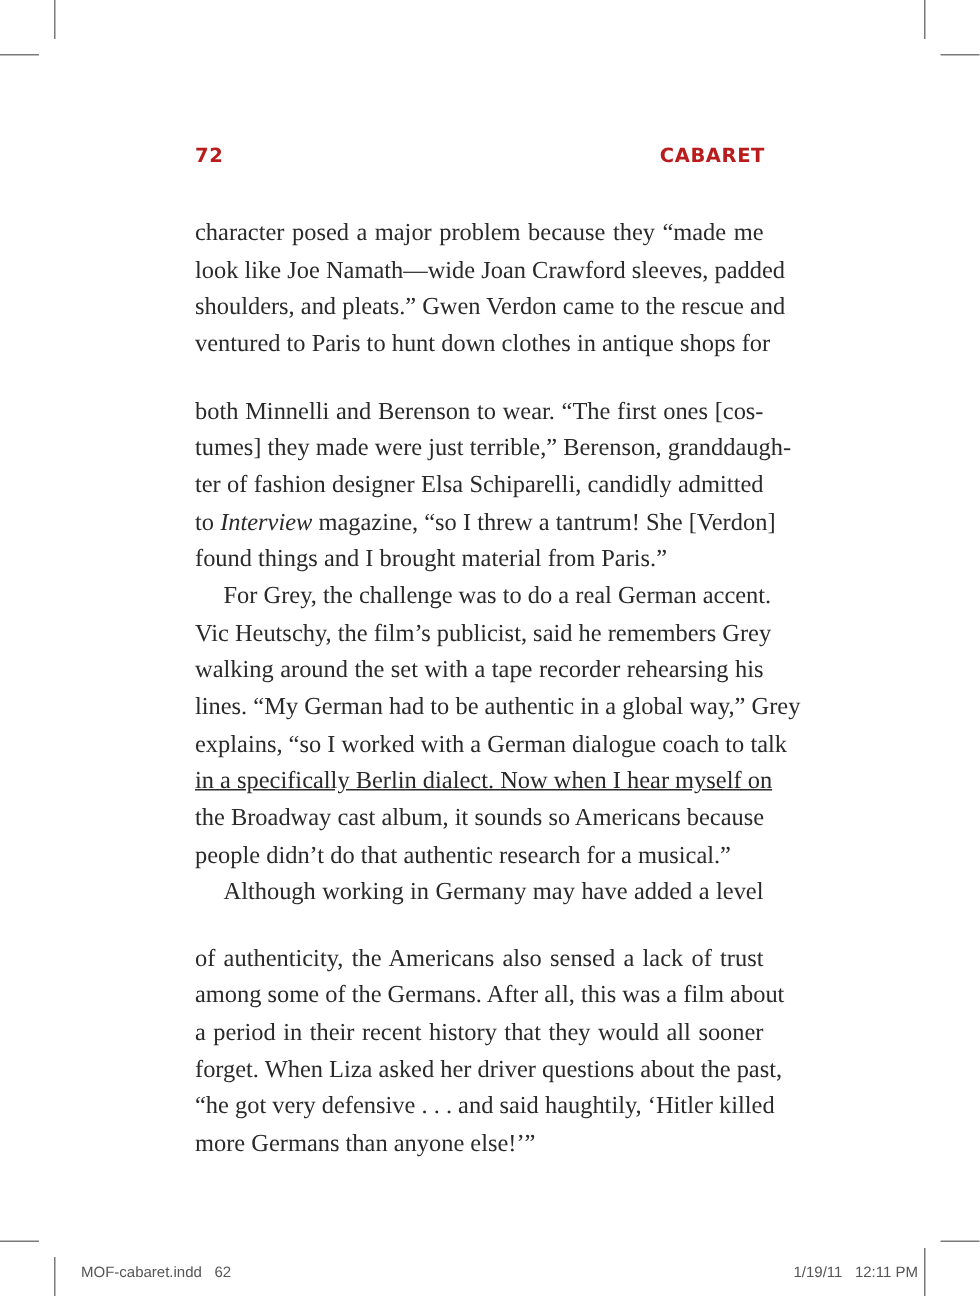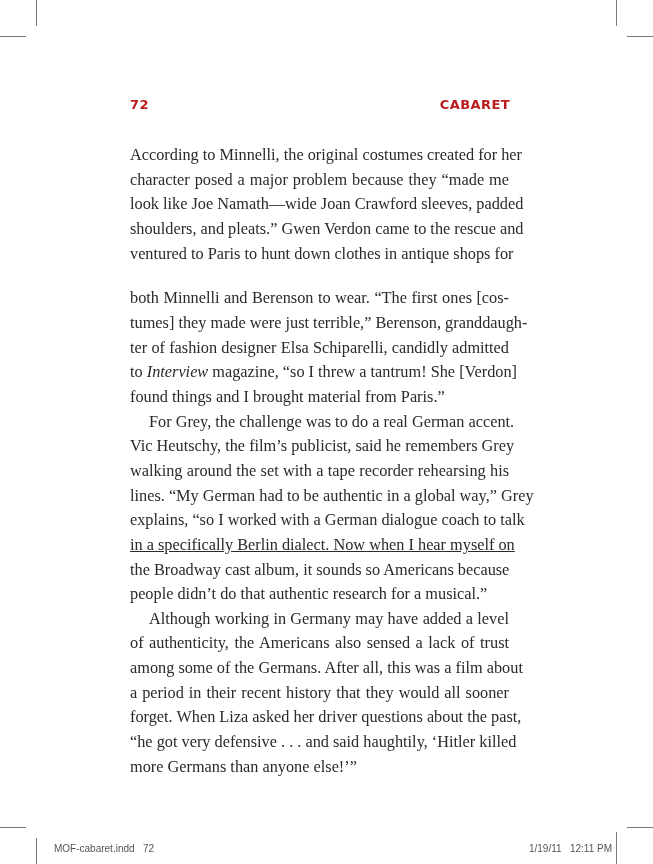--- a/index.html
+++ b/index.html
@@ -109,21 +109,20 @@
   <div class="crop h" style="left:627px; top:827px; width:26px;"></div>
   <div class="crop v" style="left:616px; top:832px; height:32px;"></div>
 
   <div class="running-head">
     <span class="folio">72</span>
     <span class="book-title">CABARET</span>
   </div>
 
   <div class="text-block" id="text-block">
       <div>
-        <span class="line" style="white-space: nowrap;">According to Minnelli, the original costumes created for her</span>
         <span class="line" style="white-space: nowrap;">character posed a major problem because they “made me</span>
         <span class="line" style="white-space: nowrap;">look like Joe Namath—wide Joan Crawford sleeves, padded</span>
         <span class="line" style="white-space: nowrap;">shoulders, and pleats.” Gwen Verdon came to the rescue and</span>
         <span class="line" style="white-space: nowrap;">ventured to Paris to hunt down clothes in antique shops for</span>
         <span class="line" style="white-space: nowrap; margin-top: 20px;">both Minnelli and Berenson to wear. “The first ones [cos-</span>
         <span class="line" style="white-space: nowrap;">tumes] they made were just terrible,” Berenson, granddaugh-</span>
         <span class="line" style="white-space: nowrap;">ter of fashion designer Elsa Schiparelli, candidly admitted</span>
         <span class="line" style="white-space: nowrap;"><span>to </span><i>Interview</i><span> magazine, “so I threw a tantrum! She [Verdon]</span></span>
         <span class="line last" style="white-space: nowrap;">found things and I brought material from Paris.”</span>
       </div>
@@ -132,24 +131,24 @@
         <span class="line" style="white-space: nowrap;">Vic Heutschy, the film’s publicist, said he remembers Grey</span>
         <span class="line" style="white-space: nowrap;">walking around the set with a tape recorder rehearsing his</span>
         <span class="line" style="white-space: nowrap;">lines. “My German had to be authentic in a global way,” Grey</span>
         <span class="line" style="white-space: nowrap;">explains, “so I worked with a German dialogue coach to talk</span>
         <span class="line" style="white-space: nowrap; text-decoration: underline;">in a specifically Berlin dialect. Now when I hear myself on</span>
         <span class="line" style="white-space: nowrap;">the Broadway cast album, it sounds so Americans because</span>
         <span class="line last" style="white-space: nowrap;">people didn’t do that authentic research for a musical.”</span>
       </div>
       <div>
         <span class="line indent" style="white-space: nowrap;">Although working in Germany may have added a level</span>
-        <span class="line" style="white-space: nowrap;">of authenticity, the Americans also sensed a lack of trust</span>
+        <span class="line" style="white-space: nowrap; margin-top: 20px;">of authenticity, the Americans also sensed a lack of trust</span>
         <span class="line" style="white-space: nowrap;">among some of the Germans. After all, this was a film about</span>
         <span class="line" style="white-space: nowrap;">a period in their recent history that they would all sooner</span>
         <span class="line" style="white-space: nowrap;">forget. When Liza asked her driver questions about the past,</span>
         <span class="line" style="white-space: nowrap;">“he got very defensive . . . and said haughtily, ‘Hitler killed</span>
         <span class="line last" style="white-space: nowrap;">more Germans than anyone else!’”</span>
       </div>
     </div>
 
-  <div class="slug slug-left">MOF-cabaret.indd   72</div>
+  <div class="slug slug-left">MOF-cabaret.indd   62</div>
   <div class="slug slug-right">1/19/11   12:11 PM</div>
 </div>
 
 </body></html>

